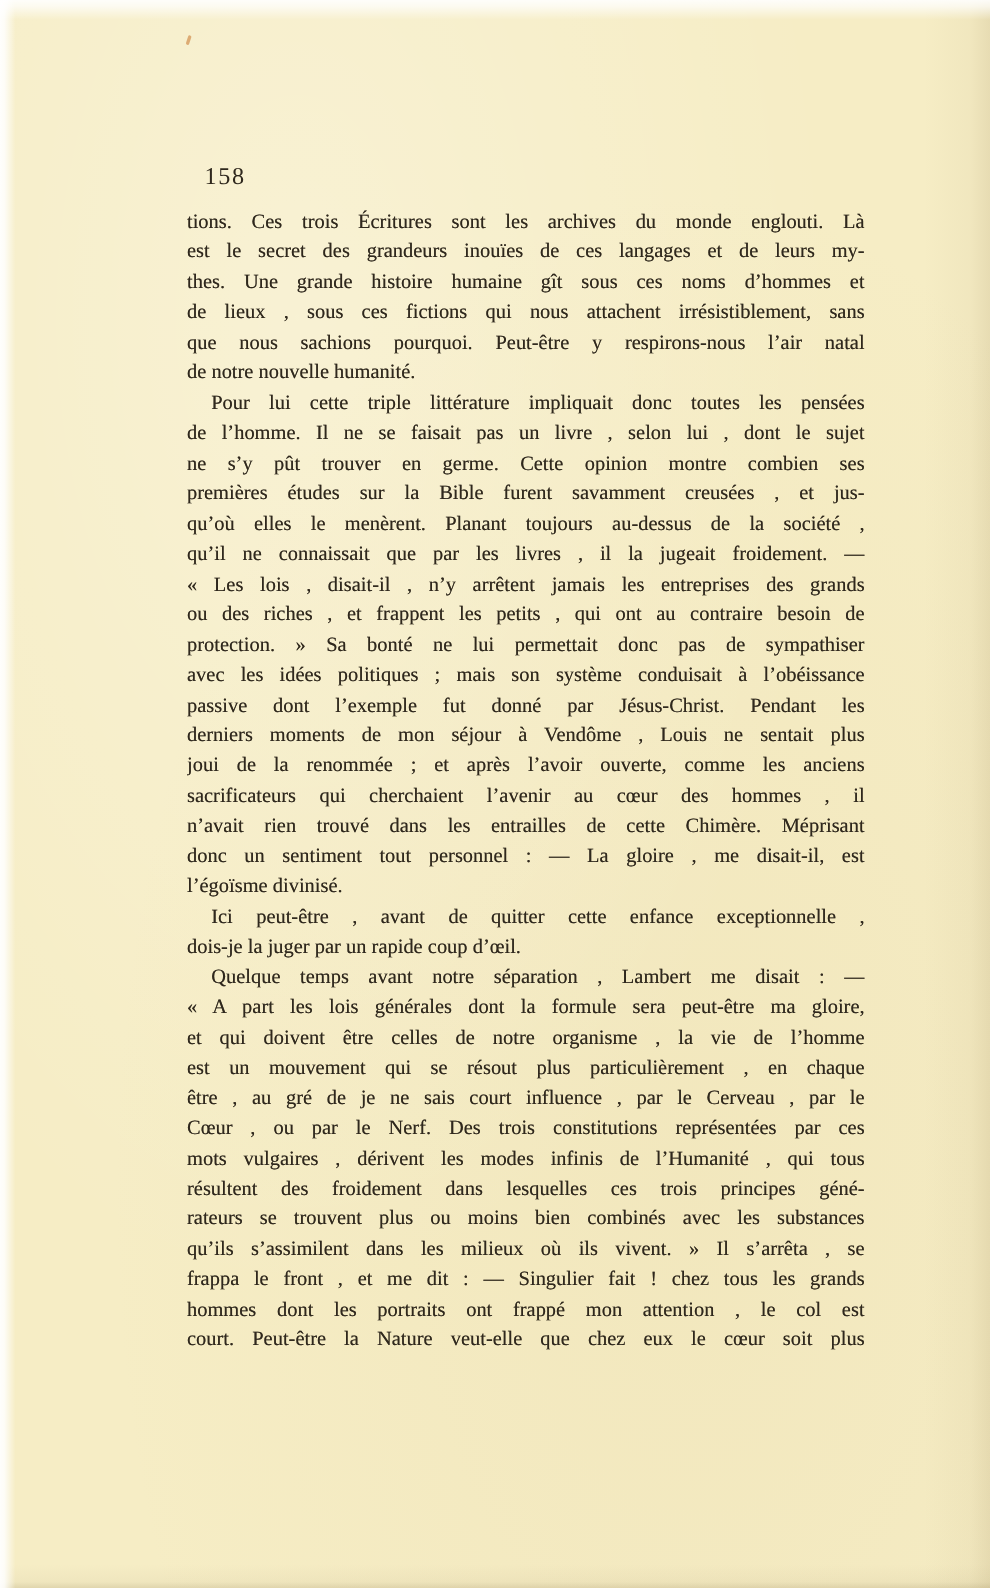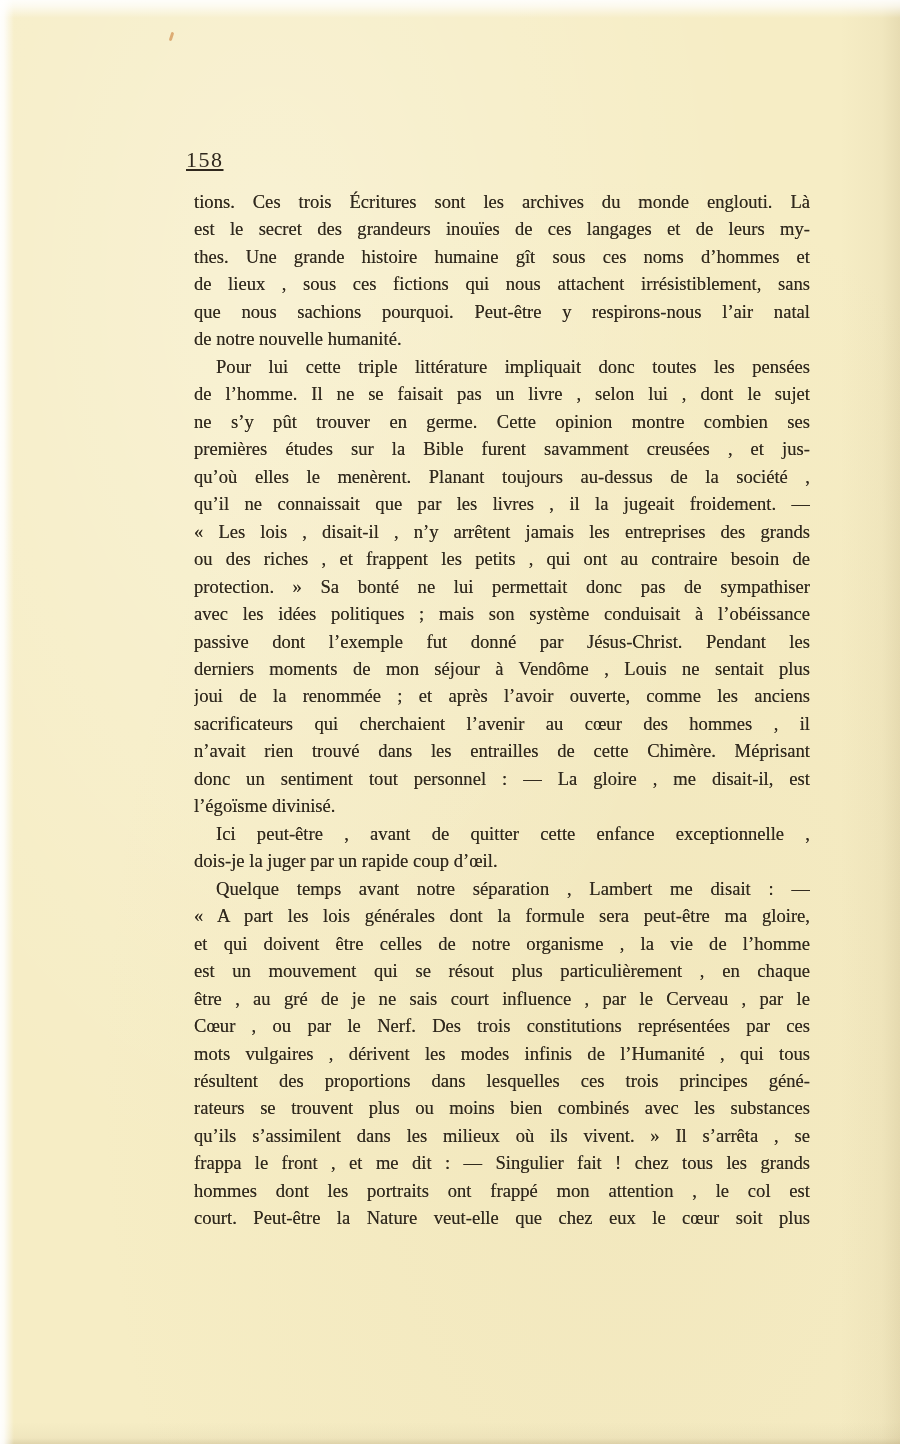--- a/index.html
+++ b/index.html
@@ -43,37 +43,36 @@
     border-radius: 2px;
     transform: rotate(18deg);
   }
   .pagenum {
     position: absolute;
     left: 186px;
     top: 147px;
     font-size: 22px;
     letter-spacing: 1.5px;
     color: var(--ink);
-    text-decoration: underline;
   }
   .runhead {
     position: absolute;
     left: 186px;
     top: 153px;
     width: 616px;
     text-align: center;
     font-size: 16.5px;
     font-weight: bold;
     letter-spacing: 2.6px;
     color: var(--ink);
     word-spacing: 4px;
   }
   .textblock {
     position: absolute;
-    left: 194px;
+    left: 170px;
     top: 188px;
     width: 616px;
   }
   .line {
     height: 27.48px;
     line-height: 27.48px;
     font-size: 18.6px;
     color: var(--ink);
     text-align: justify;
     text-align-last: justify;
@@ -119,20 +118,20 @@
       <div class="line end">l’égoïsme divinisé.</div>
       <div class="line indent">Ici peut-être , avant de quitter cette enfance exceptionnelle ,</div>
       <div class="line end">dois-je la juger par un rapide coup d’œil.</div>
       <div class="line indent">Quelque temps avant notre séparation , Lambert me disait : —</div>
       <div class="line">« A part les lois générales dont la formule sera peut-être ma gloire,</div>
       <div class="line">et qui doivent être celles de notre organisme , la vie de l’homme</div>
       <div class="line">est un mouvement qui se résout plus particulièrement , en chaque</div>
       <div class="line">être , au gré de je ne sais court influence , par le Cerveau , par le</div>
       <div class="line">Cœur , ou par le Nerf. Des trois constitutions représentées par ces</div>
       <div class="line">mots vulgaires , dérivent les modes infinis de l’Humanité , qui tous</div>
-      <div class="line">résultent des proportions dans lesquelles ces trois principes géné-</div>
+      <div class="line">résultent des froidement dans lesquelles ces trois principes géné-</div>
       <div class="line">rateurs se trouvent plus ou moins bien combinés avec les substances</div>
       <div class="line">qu’ils s’assimilent dans les milieux où ils vivent. » Il s’arrêta , se</div>
       <div class="line">frappa le front , et me dit : — Singulier fait ! chez tous les grands</div>
       <div class="line">hommes dont les portraits ont frappé mon attention , le col est</div>
       <div class="line">court. Peut-être la Nature veut-elle que chez eux le cœur soit plus</div>
     </div>
 </div>
 
 </body></html>

